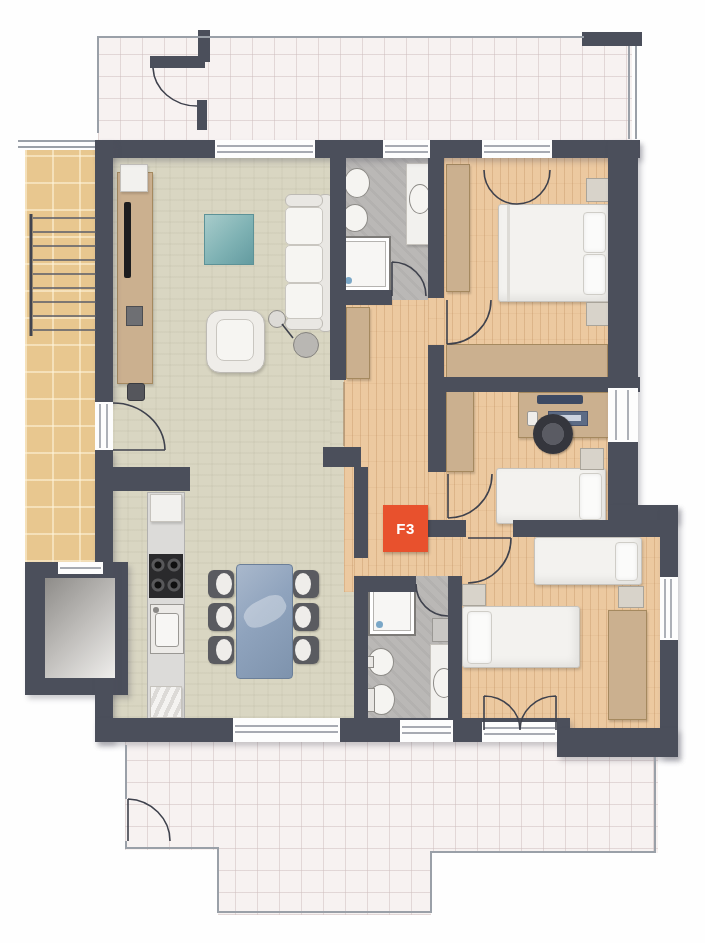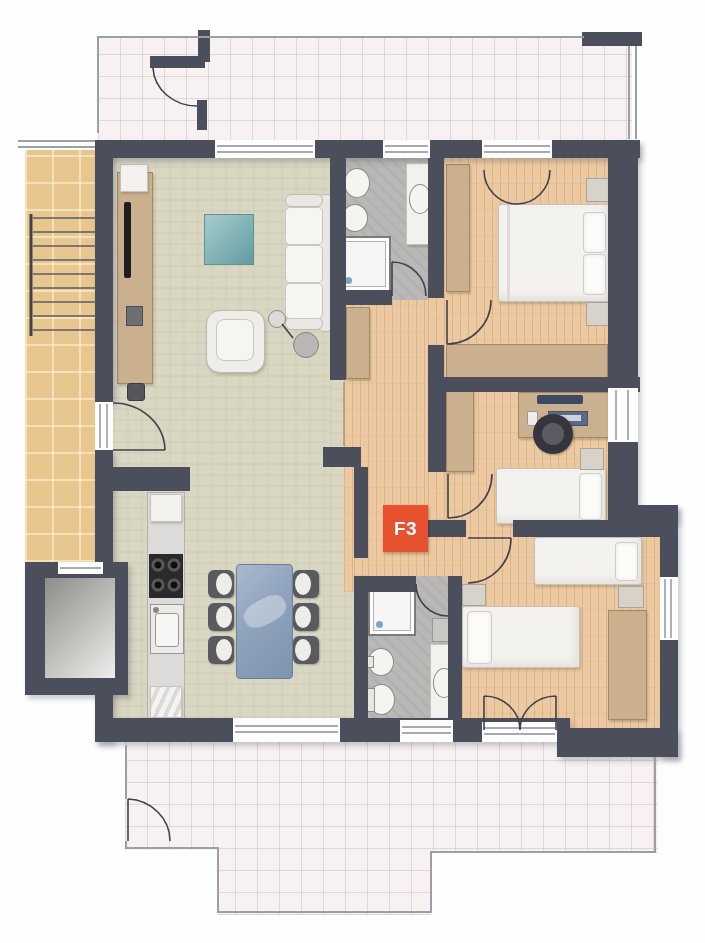--- a/index.html
+++ b/index.html
@@ -7,21 +7,21 @@
           font-family:"Liberation Sans",sans-serif;}
   
   .floor{position:absolute;z-index:1;}
   .cover{position:absolute;z-index:2;background:#fefefe;}
   .furn{position:absolute;z-index:3;}
   .wall{position:absolute;z-index:4;background:#4b4f5b;}
   .ow{box-shadow:3px 4px 5px rgba(80,80,95,.28);}
   .gap{position:absolute;z-index:5;background:#fdfdfd;}
   .overlay{position:absolute;left:0;top:0;z-index:6;pointer-events:none;}
   .badge{position:absolute;z-index:7;display:flex;align-items:center;justify-content:center;
-         font-weight:bold;font-size:19px;letter-spacing:.5px;}
+         font-weight:bold;font-size:15px;letter-spacing:.5px;}
   
   .f-sage{background-color:#d9d6c2;background-image:
       repeating-linear-gradient(0deg, rgba(125,122,98,.06) 0 2px, transparent 2px 11px),
       repeating-linear-gradient(90deg, rgba(125,122,98,.05) 0 2px, transparent 2px 14px);}
   .f-wood{background-color:#ecc9a0;background-image:
       repeating-linear-gradient(90deg, rgba(165,108,55,.22) 0 1px, transparent 1px 8px),
       repeating-linear-gradient(0deg, rgba(165,108,55,.08) 0 1px, transparent 1px 26px);}
   .f-bath{background-color:#bab8b6;background-image:
       repeating-linear-gradient(45deg, rgba(90,90,90,.07) 0 3px, transparent 3px 9px);}
   .f-tile{background-color:#f7f2f1;background-image:

